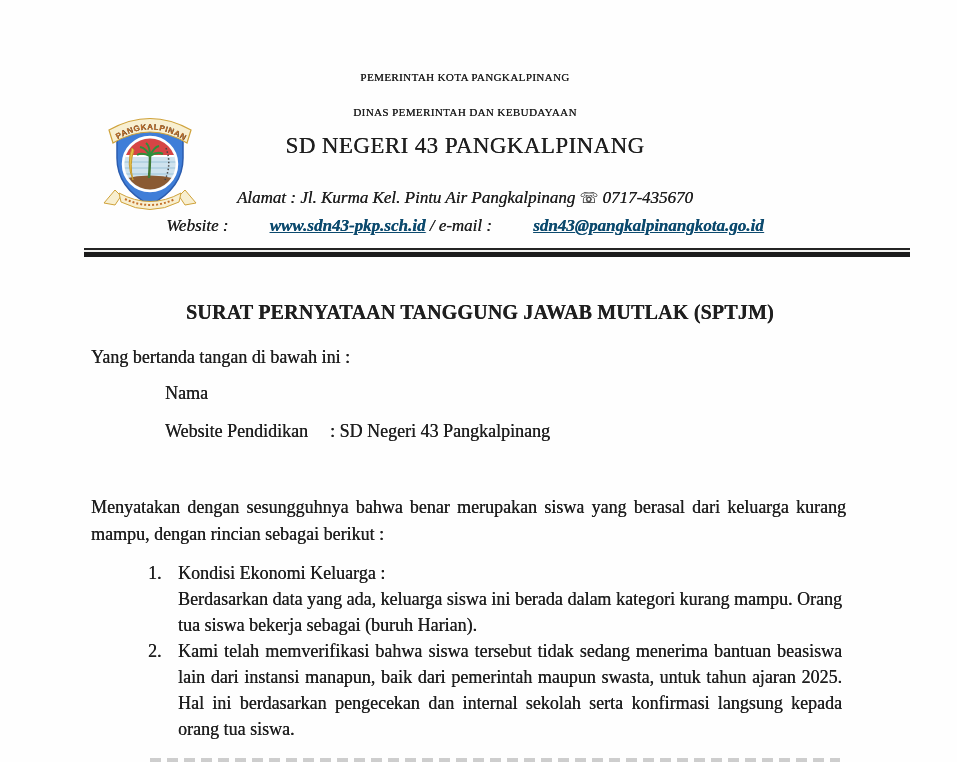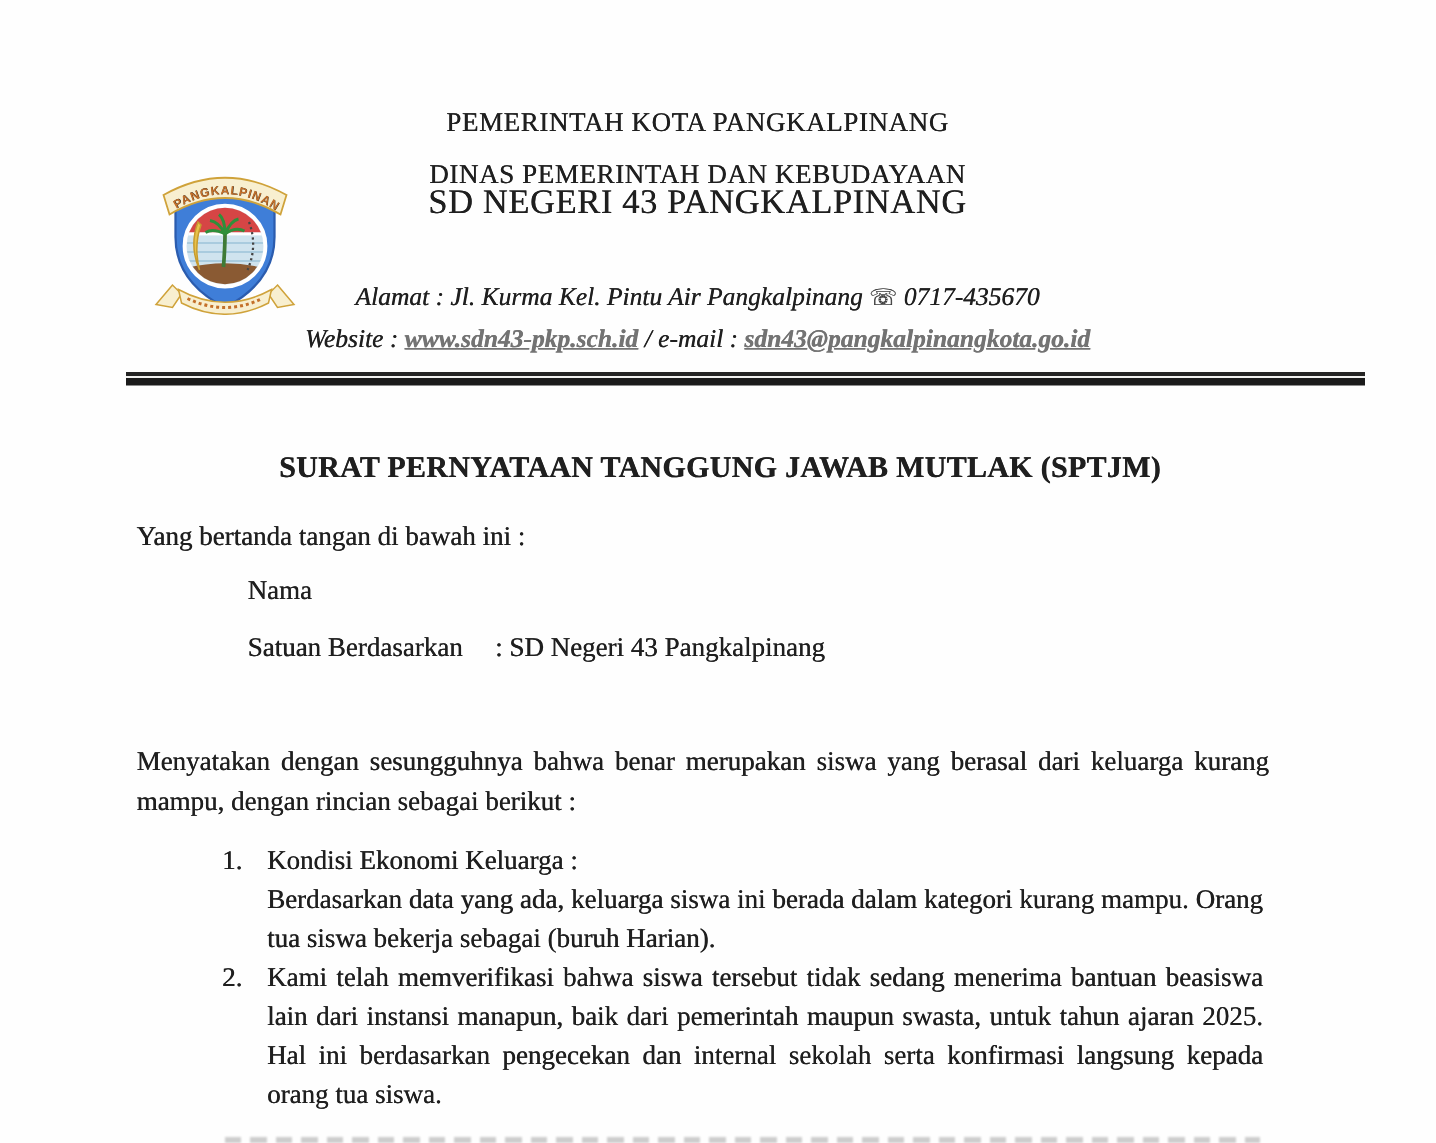--- a/index.html
+++ b/index.html
@@ -10,25 +10,25 @@
     background: #fefefe;
     font-family: "Liberation Serif", "DejaVu Serif", serif;
     color: #1f1f1f;
     overflow: hidden;
     text-shadow: 0.25px 0 0 currentColor; 
   }
   .abs { position: absolute; }
   .centerblock { left: 92px; width: 746px; text-align: center; }
 
   
-  .hdr-line { font-size: 18px; letter-spacing: 0.4px; }
+  .hdr-line { font-size: 11px; letter-spacing: 0.4px; }
   .hdr-school { font-size: 23px; letter-spacing: 0.4px; }
   .hdr-addr { font-size: 17px; font-style: italic; }
   .tel-icon { font-style: normal; font-size: 15px; color: #3a3a3a; }
-  .link { color: #737373; font-weight: bold; text-decoration: underline; cursor: pointer; }
+  .link { color: #0c4a6e; font-weight: bold; text-decoration: underline; cursor: pointer; margin-left: 37px; }
   .rule {
     left: 84px; top: 248px; width: 826px; height: 9px;
     background: linear-gradient(#242424 0 2.5px, #f1f1ef 2.5px 4px, #1b1b1b 4px 9px);
   }
 
   
   .title { font-weight: bold; font-size: 20px; letter-spacing: 0.2px; }
   .body-text { font-size: 18px; }
   .fields { left: 165px; top: 384px; }
   .field-row { display: flex; margin-bottom: 20px; line-height: 18px; }
@@ -91,21 +91,21 @@
       <text font-size="8" font-weight="bold" fill="#c4702a" letter-spacing="0.6" font-family="Liberation Sans, sans-serif">
         <textPath href="#arcText" startOffset="4%">PANGKALPINANG</textPath>
       </text>
     </svg>
   </div>
 
   <div class="abs centerblock hdr-line" style="top:71px;">PEMERINTAH KOTA PANGKALPINANG</div>
 
   <div class="abs centerblock hdr-line" style="top:106px;">DINAS PEMERINTAH DAN KEBUDAYAAN</div>
 
-  <div class="abs centerblock hdr-school" style="top:122px;">SD NEGERI 43 PANGKALPINANG</div>
+  <div class="abs centerblock hdr-school" style="top:133px;">SD NEGERI 43 PANGKALPINANG</div>
 
   <div class="abs centerblock hdr-addr" style="top:188px;">
     <span>Alamat : Jl. Kurma  Kel. Pintu Air Pangkalpinang</span>
     <span class="tel-icon">☏</span>
     <span>0717-435670</span>
   </div>
 
   <div class="abs centerblock hdr-addr" style="top:216px;">
     <span>Website : </span>
     <span class="link">www.sdn43-pkp.sch.id</span>
@@ -117,21 +117,21 @@
 
   <div class="abs body-text" style="left:91px; top:347px;">Yang bertanda tangan di bawah ini :</div>
 
   <div class="abs title" style="left:88px; top:301px; width:784px; text-align:center;">SURAT PERNYATAAN TANGGUNG JAWAB MUTLAK (SPTJM)</div>
 
   <div class="abs body-text fields">
     <div class="field-row">
       <span class="field-label">Nama</span>
     </div>
     <div class="field-row">
-      <span class="field-label">Satuan Berdasarkan</span>
+      <span class="field-label">Website Pendidikan</span>
       <span class="field-value">: SD Negeri 43 Pangkalpinang</span>
     </div>
   </div>
 
   <div class="abs body-text statement">Menyatakan dengan sesungguhnya bahwa benar merupakan siswa yang berasal dari keluarga kurang mampu, dengan rincian sebagai berikut :</div>
 
   <div class="abs body-text list">
     <div class="list-item">
       <span class="item-number">1.</span>
       <span class="item-content">

